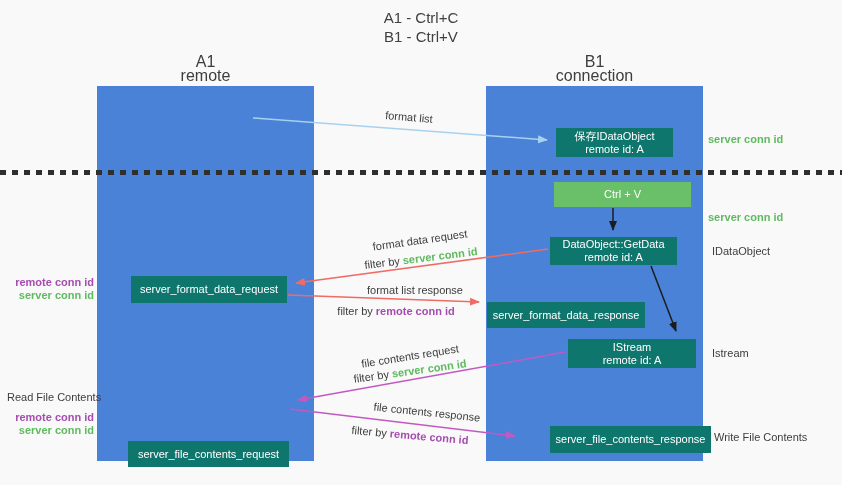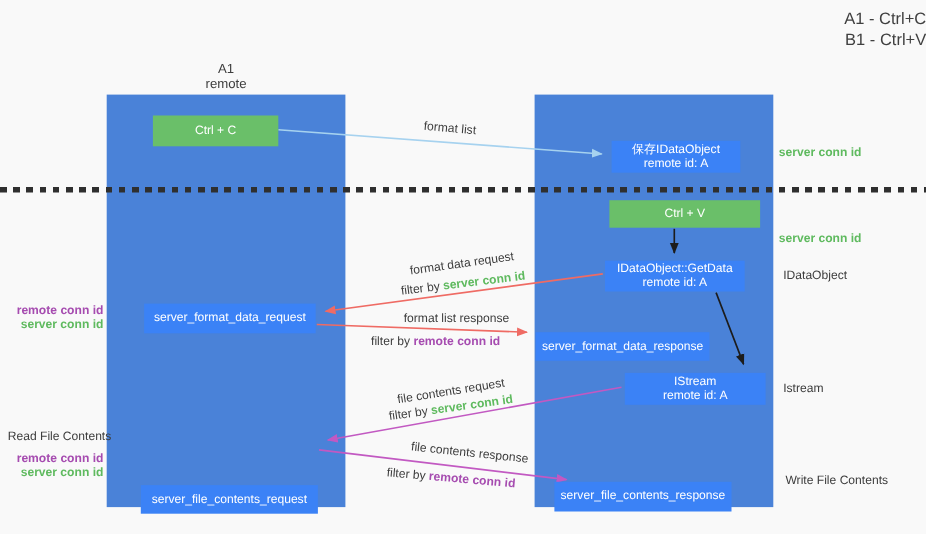--- a/index.html
+++ b/index.html
@@ -1,36 +1,36 @@
 <!DOCTYPE html>
 <html><head>
 <meta charset="utf-8">
 <style>
   html,body { margin:0; padding:0; }
   body { font-family:"Liberation Sans","DejaVu Sans",sans-serif; background:#f9f9f9; }
   .canvas { position:relative; width:842px; height:485px; background:#f9f9f9; overflow:hidden; }
 
-  .title { position:absolute; left:0; top:8px; width:842px; text-align:right;
+  .title { position:absolute; left:0; top:8px; width:842px; text-align:center;
            font-size:15px; line-height:19px; color:#404040; }
 
   .lane { position:absolute; top:86px; width:217px; height:375px; background:#4a82d8; }
   .lane-head { position:absolute; top:55px; width:217px; text-align:center;
-               font-size:12px; line-height:14px; color:#3d3d3d; }
+               font-size:16px; line-height:14px; color:#3d3d3d; }
 
   .divider { position:absolute; left:0; top:170px; width:842px; height:5px;
              background:repeating-linear-gradient(90deg,#2f2f2f 0 6px,transparent 6px 12px);
              z-index:3; }
 
   .arrows { position:absolute; left:0; top:0; z-index:2; pointer-events:none; }
 
   .node { position:absolute; z-index:4; display:flex; flex-direction:column;
           align-items:center; justify-content:center; color:#ffffff;
           font-size:11px; line-height:13px; text-align:center; white-space:nowrap; }
   .node.green  { background:#6abf69; }
-  .node.orange { background:#3b82f6; }
+  .node.orange { background:#0f766e; }
 
   .edge-label { position:absolute; z-index:5; font-size:11px; color:#3d3d3d;
                 white-space:nowrap; transform-origin:center center; }
   .side-label { position:absolute; z-index:5; font-size:11px; color:#3d3d3d;
                 white-space:nowrap; line-height:13px; }
   .side-group { position:absolute; z-index:5; font-size:11px; line-height:13px;
                 width:90px; text-align:right; white-space:nowrap; }
   .green-t  { color:#5fba5f; font-weight:bold; }
   .purple-t { color:#a64cb0; font-weight:bold; }
 </style>
@@ -40,20 +40,24 @@
 <div class="canvas">
 
   <div class="title">
     <div>A1 - Ctrl+C</div>
     <div>B1 - Ctrl+V</div>
   </div>
 
   <div class="lane-head" style="left:97px;">
     <div>A1</div>
     <div>remote</div>
+  </div>
+  <div class="lane-head" style="left:486px;">
+    <div>B1</div>
+    <div>connection</div>
   </div>
 
   <div class="lane" style="left:97px;"></div>
   <div class="lane" style="left:486px;"></div>
 
   <div class="divider"></div>
 
   <svg class="arrows" width="842" height="485" viewBox="0 0 842 485">
     <defs>
       <marker id="m-blue" markerWidth="11" markerHeight="9" refX="9" refY="4.5" orient="auto" markerUnits="userSpaceOnUse">
@@ -71,56 +75,53 @@
     </defs>
     <line x1="253" y1="118" x2="547" y2="140" stroke="#a6d2ef" stroke-width="1.5" marker-end="url(#m-blue)"></line>
     <line x1="613" y1="208" x2="613" y2="230" stroke="#1c1c1c" stroke-width="1.5" marker-end="url(#m-black)"></line>
     <line x1="651" y1="266" x2="676" y2="331" stroke="#1c1c1c" stroke-width="1.5" marker-end="url(#m-black)"></line>
     <line x1="548" y1="249" x2="296" y2="283" stroke="#ef6b64" stroke-width="1.5" marker-end="url(#m-red)"></line>
     <line x1="288" y1="295" x2="479" y2="302" stroke="#ef6b64" stroke-width="1.5" marker-end="url(#m-red)"></line>
     <line x1="565" y1="352" x2="298" y2="400" stroke="#c259c2" stroke-width="1.5" marker-end="url(#m-mag)"></line>
     <line x1="290" y1="409" x2="515" y2="436" stroke="#c259c2" stroke-width="1.5" marker-end="url(#m-mag)"></line>
   </svg>
 
-  <div class="node green" style="left:139px; top:105px; width:114px; height:28px;">
-    <span>Ctrl + C</span>
-  </div>
 
   <div class="node orange" style="left:556px; top:128px; width:117px; height:29px;">
     <span>保存IDataObject</span>
     <span>remote id: A</span>
   </div>
 
   <div class="node green" style="left:554px; top:182px; width:137px; height:25px;">
     <span>Ctrl + V</span>
   </div>
 
   <div class="node orange" style="left:550px; top:237px; width:127px; height:28px;">
-    <span>IDataObject::GetData</span>
+    <span>DataObject::GetData</span>
     <span>remote id: A</span>
   </div>
 
   <div class="node orange" style="left:131px; top:276px; width:156px; height:27px;">
     <span>server_format_data_request</span>
   </div>
 
   <div class="node orange" style="left:487px; top:290px; width:158px; height:26px;margin-top:12px;">
     <span>server_format_data_response</span>
   </div>
 
   <div class="node orange" style="left:568px; top:339px; width:128px; height:29px;">
     <span>IStream</span>
     <span>remote id: A</span>
   </div>
 
   <div class="node orange" style="left:128px; top:393px; width:161px; height:26px;margin-top:48px;">
     <span>server_file_contents_request</span>
   </div>
 
-  <div class="node orange" style="left:504px; top:426px; width:161px; height:27px;margin-top:12px;">
+  <div class="node orange" style="left:550px; top:426px; width:161px; height:27px;">
     <span>server_file_contents_response</span>
   </div>
 
   <div class="edge-label" style="left:409px; top:117px; transform:translate(-50%,-50%) rotate(5deg);">format list</div>
 
   <div class="edge-label" style="left:420px; top:240px; transform:translate(-50%,-50%) rotate(-8deg);">format data request</div>
 
   <div class="edge-label" style="left:421px; top:258px; transform:translate(-50%,-50%) rotate(-7deg);"><span>filter by </span><span class="green-t">server conn id</span></div>
 
   <div class="edge-label" style="left:415px; top:290px; transform:translate(-50%,-50%);">format list response</div>

